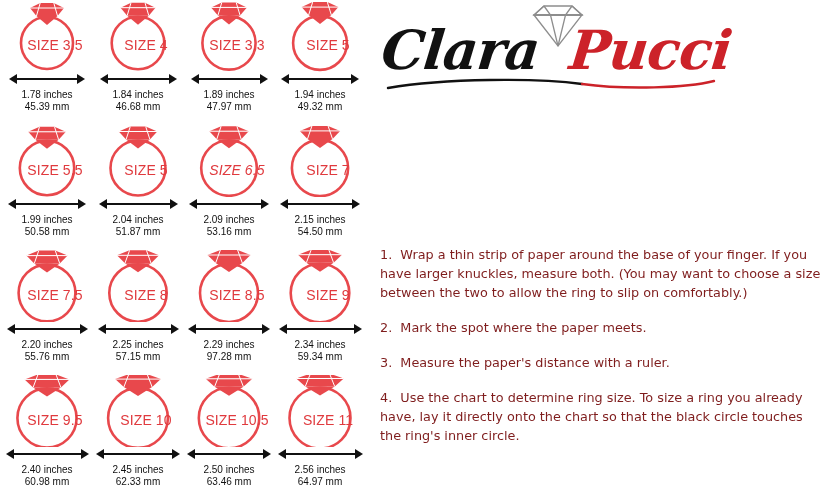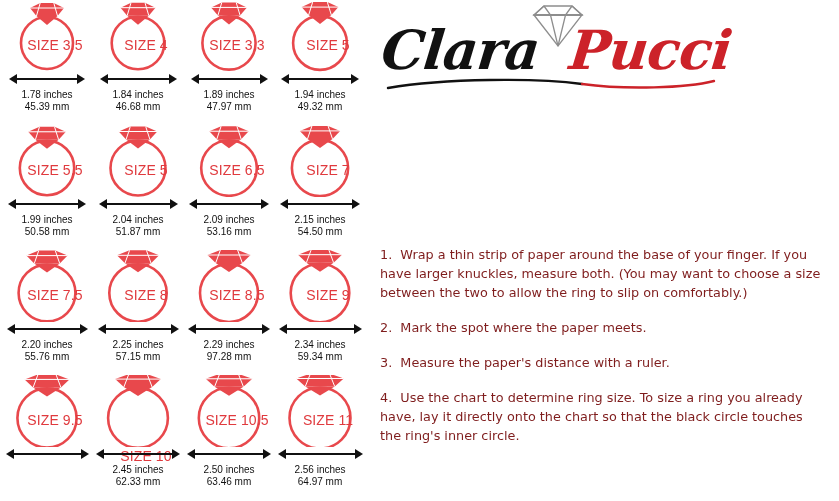--- a/index.html
+++ b/index.html
@@ -316,21 +316,21 @@
             <g fill="#e8484c">
               <path d="M25.3,6.199999999999999 L64.7,6.199999999999999 L57.214,14.2 L32.786,14.2 Z"></path>
               <path d="M32.786,14.2 L57.214,14.2 L45,23.2 Z"></path>
               <path d="M25.3,6.199999999999999 L37.12,1.1999999999999993 L52.88,1.1999999999999993 L64.7,6.199999999999999 Z"></path>
               <g stroke="#ffffff" stroke-width="1" fill="none">
                 <path d="M25.3,6.199999999999999 L64.7,6.199999999999999"></path>
                 <path d="M37.12,1.1999999999999993 L32.786,14.2"></path>
                 <path d="M52.88,1.1999999999999993 L57.214,14.2"></path>
               </g>
             </g>
-          </svg><div class="size-label" style="top: 37px;">SIZE 6.5</div></div>
+          </svg><div class="size-label" style="top: 37px; font-style: italic;">SIZE 6.5</div></div>
         <div class="arrow-row" style="width: 80px;">
           <span class="arrow-head left"></span>
           <span class="arrow-line"></span>
           <span class="arrow-head right"></span>
         </div>
         <div class="meas">
           <div>2.09 inches</div>
           <div>53.16 mm</div>
         </div>
       </div>
@@ -466,35 +466,39 @@
                 <path d="M36.04,-0.6000000000000014 L31.112000000000002,12.399999999999999"></path>
                 <path d="M53.96,-0.6000000000000014 L58.888,12.399999999999999"></path>
               </g>
             </g>
           </svg><div class="size-label" style="top: 37px;">SIZE 9.5</div></div>
         <div class="arrow-row" style="width: 83px;">
           <span class="arrow-head left"></span>
           <span class="arrow-line"></span>
           <span class="arrow-head right"></span>
         </div>
+        <div class="meas">
+          <div>2.40 inches</div>
+          <div>60.98 mm</div>
+        </div>
       </div>
       <div class="cell">
         <div class="ring-wrap"><svg width="90" height="72" viewBox="0 0 90 72">
             <circle cx="45" cy="43" r="29.9" fill="none" stroke="#e8484c" stroke-width="2.6"></circle>
             <g fill="#e8484c">
               <path d="M22.15,4.100000000000001 L67.85,4.100000000000001 L59.167,12.100000000000001 L30.833,12.100000000000001 Z"></path>
               <path d="M30.833,12.100000000000001 L59.167,12.100000000000001 L45,21.1 Z"></path>
               <path d="M22.15,4.100000000000001 L35.86,-0.8999999999999986 L54.14,-0.8999999999999986 L67.85,4.100000000000001 Z"></path>
               <g stroke="#ffffff" stroke-width="1" fill="none">
                 <path d="M22.15,4.100000000000001 L67.85,4.100000000000001"></path>
                 <path d="M35.86,-0.8999999999999986 L30.833,12.100000000000001"></path>
                 <path d="M54.14,-0.8999999999999986 L59.167,12.100000000000001"></path>
               </g>
             </g>
-          </svg><div class="size-label" style="top: 37px; margin-top: 36px;">SIZE 10</div></div>
+          </svg><div class="size-label" style="top: 37px;">SIZE 10</div></div>
         <div class="arrow-row" style="width: 84px;">
           <span class="arrow-head left"></span>
           <span class="arrow-line"></span>
           <span class="arrow-head right"></span>
         </div>
         <div class="meas">
           <div>2.45 inches</div>
           <div>62.33 mm</div>
         </div>
       </div>

